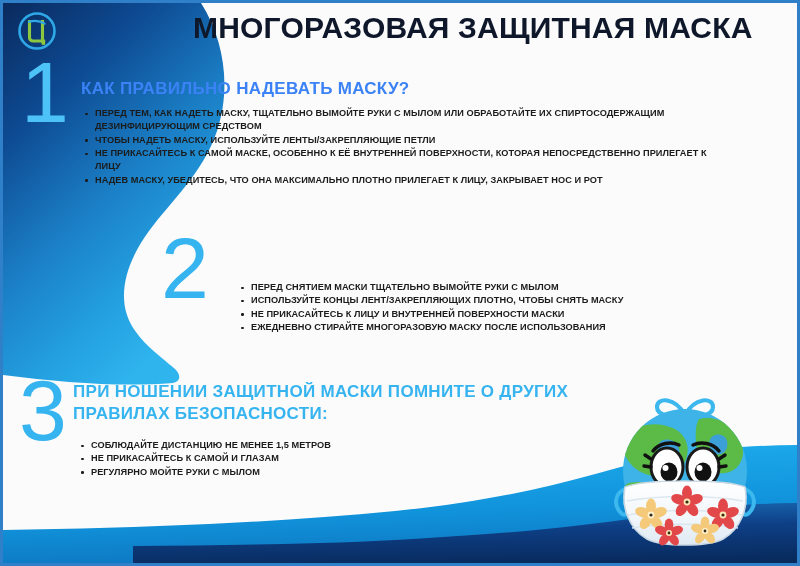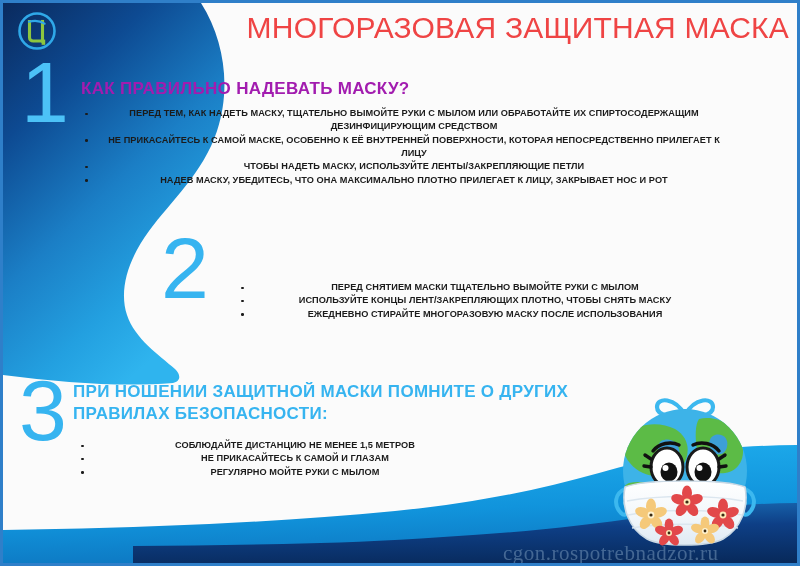--- a/index.html
+++ b/index.html
@@ -36,25 +36,25 @@
     position: absolute;
     left: 13px; top: 7px;
     width: 42px; height: 42px;
   }
 
   
   .title {
     position: absolute;
     left: 190px; top: 8px;
     width: 596px;
-    text-align: right;
+    text-align: left;
     font-size: 30px;
-    font-weight: normal;
+    font-weight: bold;
     letter-spacing: 0.2px;
-    color: #ef4444;
+    color: #0f172a;
     white-space: nowrap;
   }
 
   
   .numeral {
     position: absolute;
     font-family: "Liberation Sans", sans-serif;
     font-weight: 300;
     line-height: 1;
     color: #36b4f0;
@@ -66,37 +66,36 @@
 
   
   .sec-head {
     position: absolute;
     font-size: 17px;
     font-weight: bold;
     color: #36b4f0;
     letter-spacing: 0.3px;
     white-space: nowrap;
   }
-  .sec-head.on-blue { color: #a21caf; }
+  .sec-head.on-blue { color: #3b82f6; }
   .head-1 { left: 78px;  top: 76px; }
   .head-2 { left: 216px; top: 246px; }
   .head-3 {
     left: 70px; top: 378px;
     white-space: normal;
     width: 520px;
     line-height: 1.28;
   }
 
   
   ul.bullets {
     position: absolute;
     margin: 0;
     padding: 0;
     list-style: none;
-    text-align: center;
   }
   ul.bullets li {
     position: relative;
     padding-left: 12px;
     font-size: 9.2px;
     font-weight: bold;
     color: #1b1b1b;
     line-height: 1.45;
     letter-spacing: 0.05px;
   }
@@ -191,29 +190,30 @@
       <path d="M13.0 11.8 C18 10.4 24 10.8 28.6 13.6" fill="none" stroke="#2fa8e8" stroke-width="2.2" stroke-linecap="round"></path>
       <rect x="25.6" y="29.6" width="3.6" height="5.2" fill="#8dc63f"></rect>
     </svg>
 
     <div class="title">МНОГОРАЗОВАЯ ЗАЩИТНАЯ МАСКА</div>
 
     <div class="numeral num-1">1</div>
     <div class="sec-head head-1 on-blue">КАК ПРАВИЛЬНО НАДЕВАТЬ МАСКУ?</div>
     <ul class="bullets list-1">
       <li>ПЕРЕД ТЕМ, КАК НАДЕТЬ МАСКУ, ТЩАТЕЛЬНО ВЫМОЙТЕ РУКИ С МЫЛОМ ИЛИ ОБРАБОТАЙТЕ ИХ СПИРТОСОДЕРЖАЩИМ ДЕЗИНФИЦИРУЮЩИМ СРЕДСТВОМ</li>
+      <li>ЧТОБЫ НАДЕТЬ МАСКУ, ИСПОЛЬЗУЙТЕ ЛЕНТЫ/ЗАКРЕПЛЯЮЩИЕ ПЕТЛИ</li>
       <li>НЕ ПРИКАСАЙТЕСЬ К САМОЙ МАСКЕ, ОСОБЕННО К ЕЁ ВНУТРЕННЕЙ ПОВЕРХНОСТИ, КОТОРАЯ НЕПОСРЕДСТВЕННО ПРИЛЕГАЕТ К ЛИЦУ</li>
-      <li>ЧТОБЫ НАДЕТЬ МАСКУ, ИСПОЛЬЗУЙТЕ ЛЕНТЫ/ЗАКРЕПЛЯЮЩИЕ ПЕТЛИ</li>
       <li>НАДЕВ МАСКУ, УБЕДИТЕСЬ, ЧТО ОНА МАКСИМАЛЬНО ПЛОТНО ПРИЛЕГАЕТ К ЛИЦУ, ЗАКРЫВАЕТ НОС И РОТ</li>
     </ul>
 
     <div class="numeral num-2">2</div>
     <ul class="bullets list-2">
       <li>ПЕРЕД СНЯТИЕМ МАСКИ ТЩАТЕЛЬНО ВЫМОЙТЕ РУКИ С МЫЛОМ</li>
       <li>ИСПОЛЬЗУЙТЕ КОНЦЫ ЛЕНТ/ЗАКРЕПЛЯЮЩИХ ПЛОТНО, ЧТОБЫ СНЯТЬ МАСКУ</li>
+      <li>НЕ ПРИКАСАЙТЕСЬ К ЛИЦУ И ВНУТРЕННЕЙ ПОВЕРХНОСТИ МАСКИ</li>
       <li>ЕЖЕДНЕВНО СТИРАЙТЕ МНОГОРАЗОВУЮ МАСКУ ПОСЛЕ ИСПОЛЬЗОВАНИЯ</li>
     </ul>
 
     <div class="numeral num-3">3</div>
     <div class="sec-head head-3">ПРИ НОШЕНИИ ЗАЩИТНОЙ МАСКИ ПОМНИТЕ О ДРУГИХ ПРАВИЛАХ БЕЗОПАСНОСТИ:</div>
     <ul class="bullets list-3">
       <li>СОБЛЮДАЙТЕ ДИСТАНЦИЮ НЕ МЕНЕЕ 1,5 МЕТРОВ</li>
       <li>НЕ ПРИКАСАЙТЕСЬ К САМОЙ И ГЛАЗАМ</li>
       <li>РЕГУЛЯРНО МОЙТЕ РУКИ С МЫЛОМ</li>
     </ul>
@@ -338,16 +338,15 @@
             <ellipse cx="4.7" cy="6.5" rx="4.4" ry="6.6" transform="rotate(144 4.7 6.5)"></ellipse>
             <ellipse cx="-4.7" cy="6.5" rx="4.4" ry="6.6" transform="rotate(216 -4.7 6.5)"></ellipse>
             <ellipse cx="-7.6" cy="-2.5" rx="4.4" ry="6.6" transform="rotate(288 -7.6 -2.5)"></ellipse>
           </g>
           <circle r="3" fill="#fff3d0"></circle>
             <circle r="1.4" fill="#3a2a12"></circle>
         </g>
       </g>
     </svg>
 
-    <div class="watermark">cgon.rospotrebnadzor.ru</div>
 
   </div>
 </div>
 
 </body></html>

